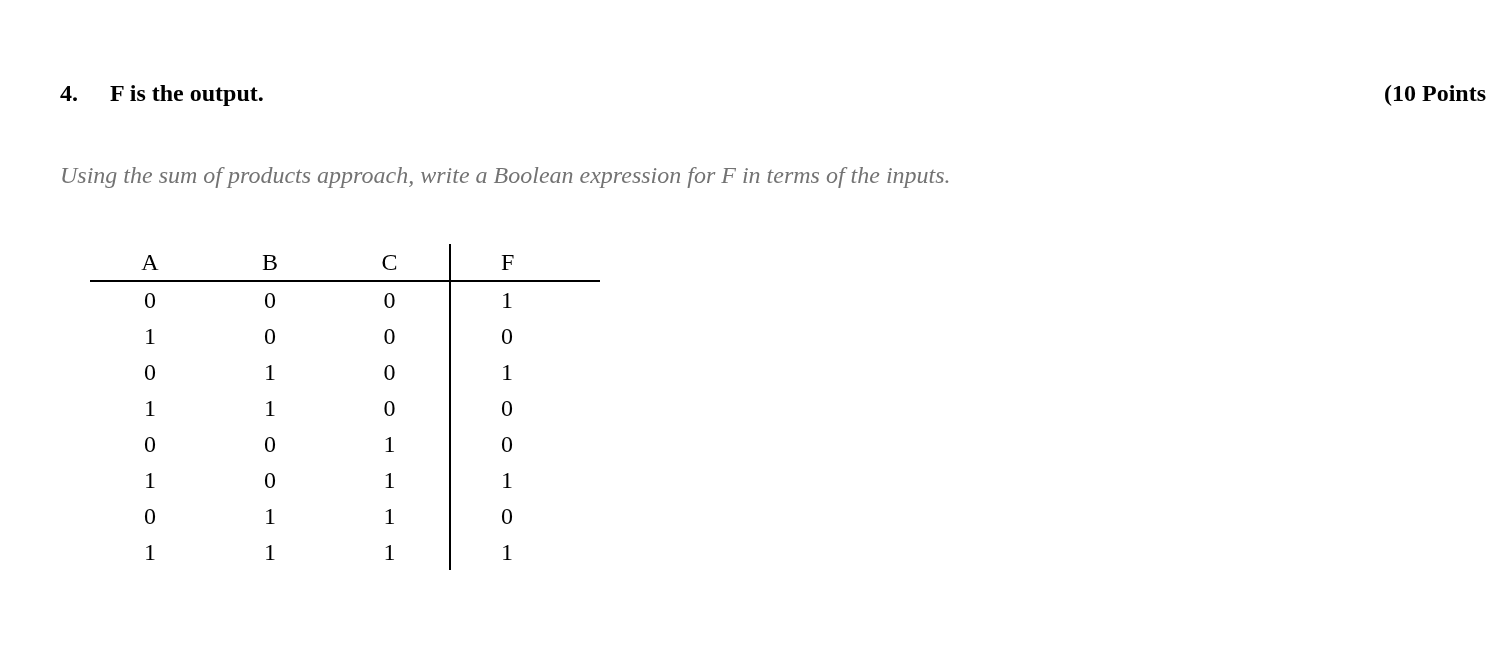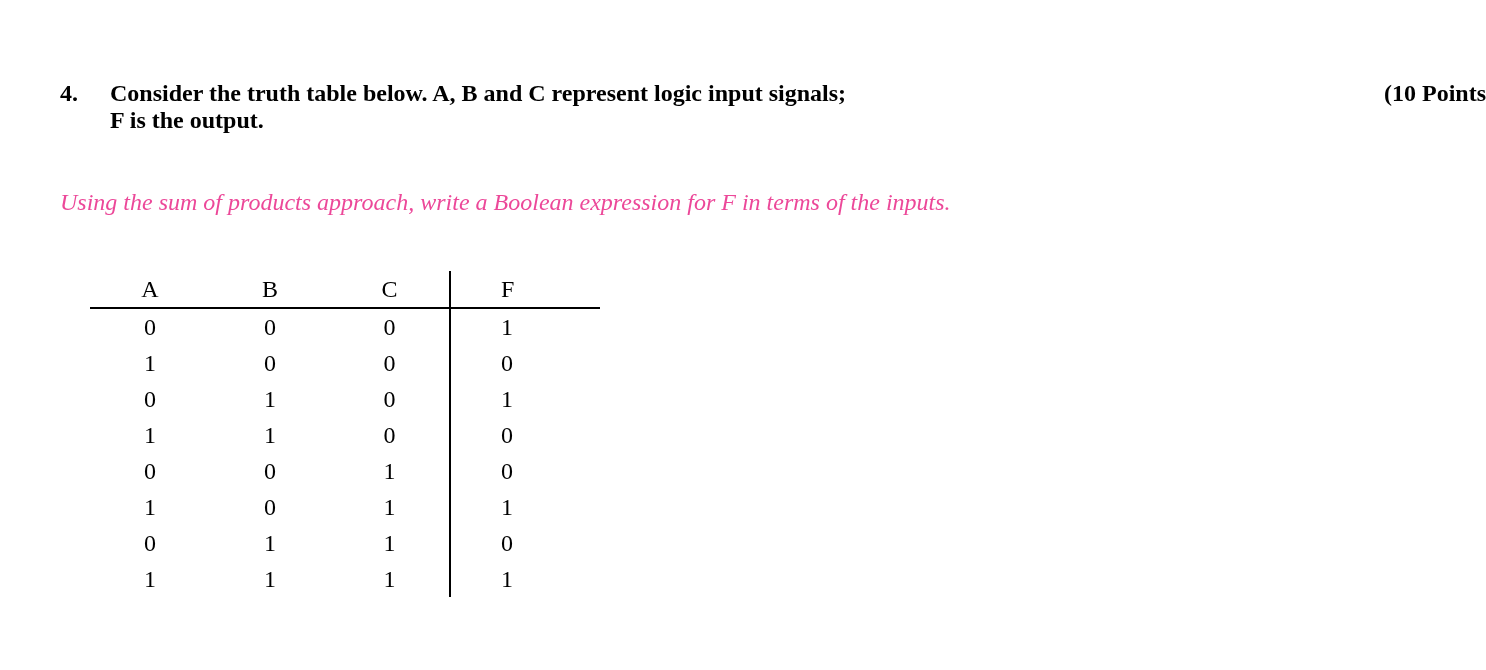--- a/index.html
+++ b/index.html
@@ -31,21 +31,21 @@
       width: 50px;
       flex-shrink: 0;
     }
     .points {
       font-weight: bold;
       white-space: nowrap;
       margin-left: 48px;
     }
     .instruction {
       font-style: italic;
-      color: #ec4899;
+      color: #737373;
       margin-top: 55px;
       margin-left: 0px;
       margin-bottom: 55px;
     }
     .truth-table {
       border-collapse: collapse;
       margin-left: 30px;
     }
     .truth-table td, .truth-table th {
       font-weight: normal;
@@ -71,21 +71,20 @@
       padding-left: 50px;
     }
   </style>
 </head>
 <body>
 
 <div class="header-row">
   <div class="question-block">
     <div class="question-number">4.</div>
     <div>
-      <div>Consider the truth table below. A, B and C represent logic input signals;</div>
       <div>F is the output.</div>
     </div>
   </div>
   <div class="points">(10 Points</div>
 </div>
 
 <div class="instruction">Using the sum of products approach, write a Boolean expression for F in terms of the inputs.</div>
 
 <table class="truth-table">
   <thead>

